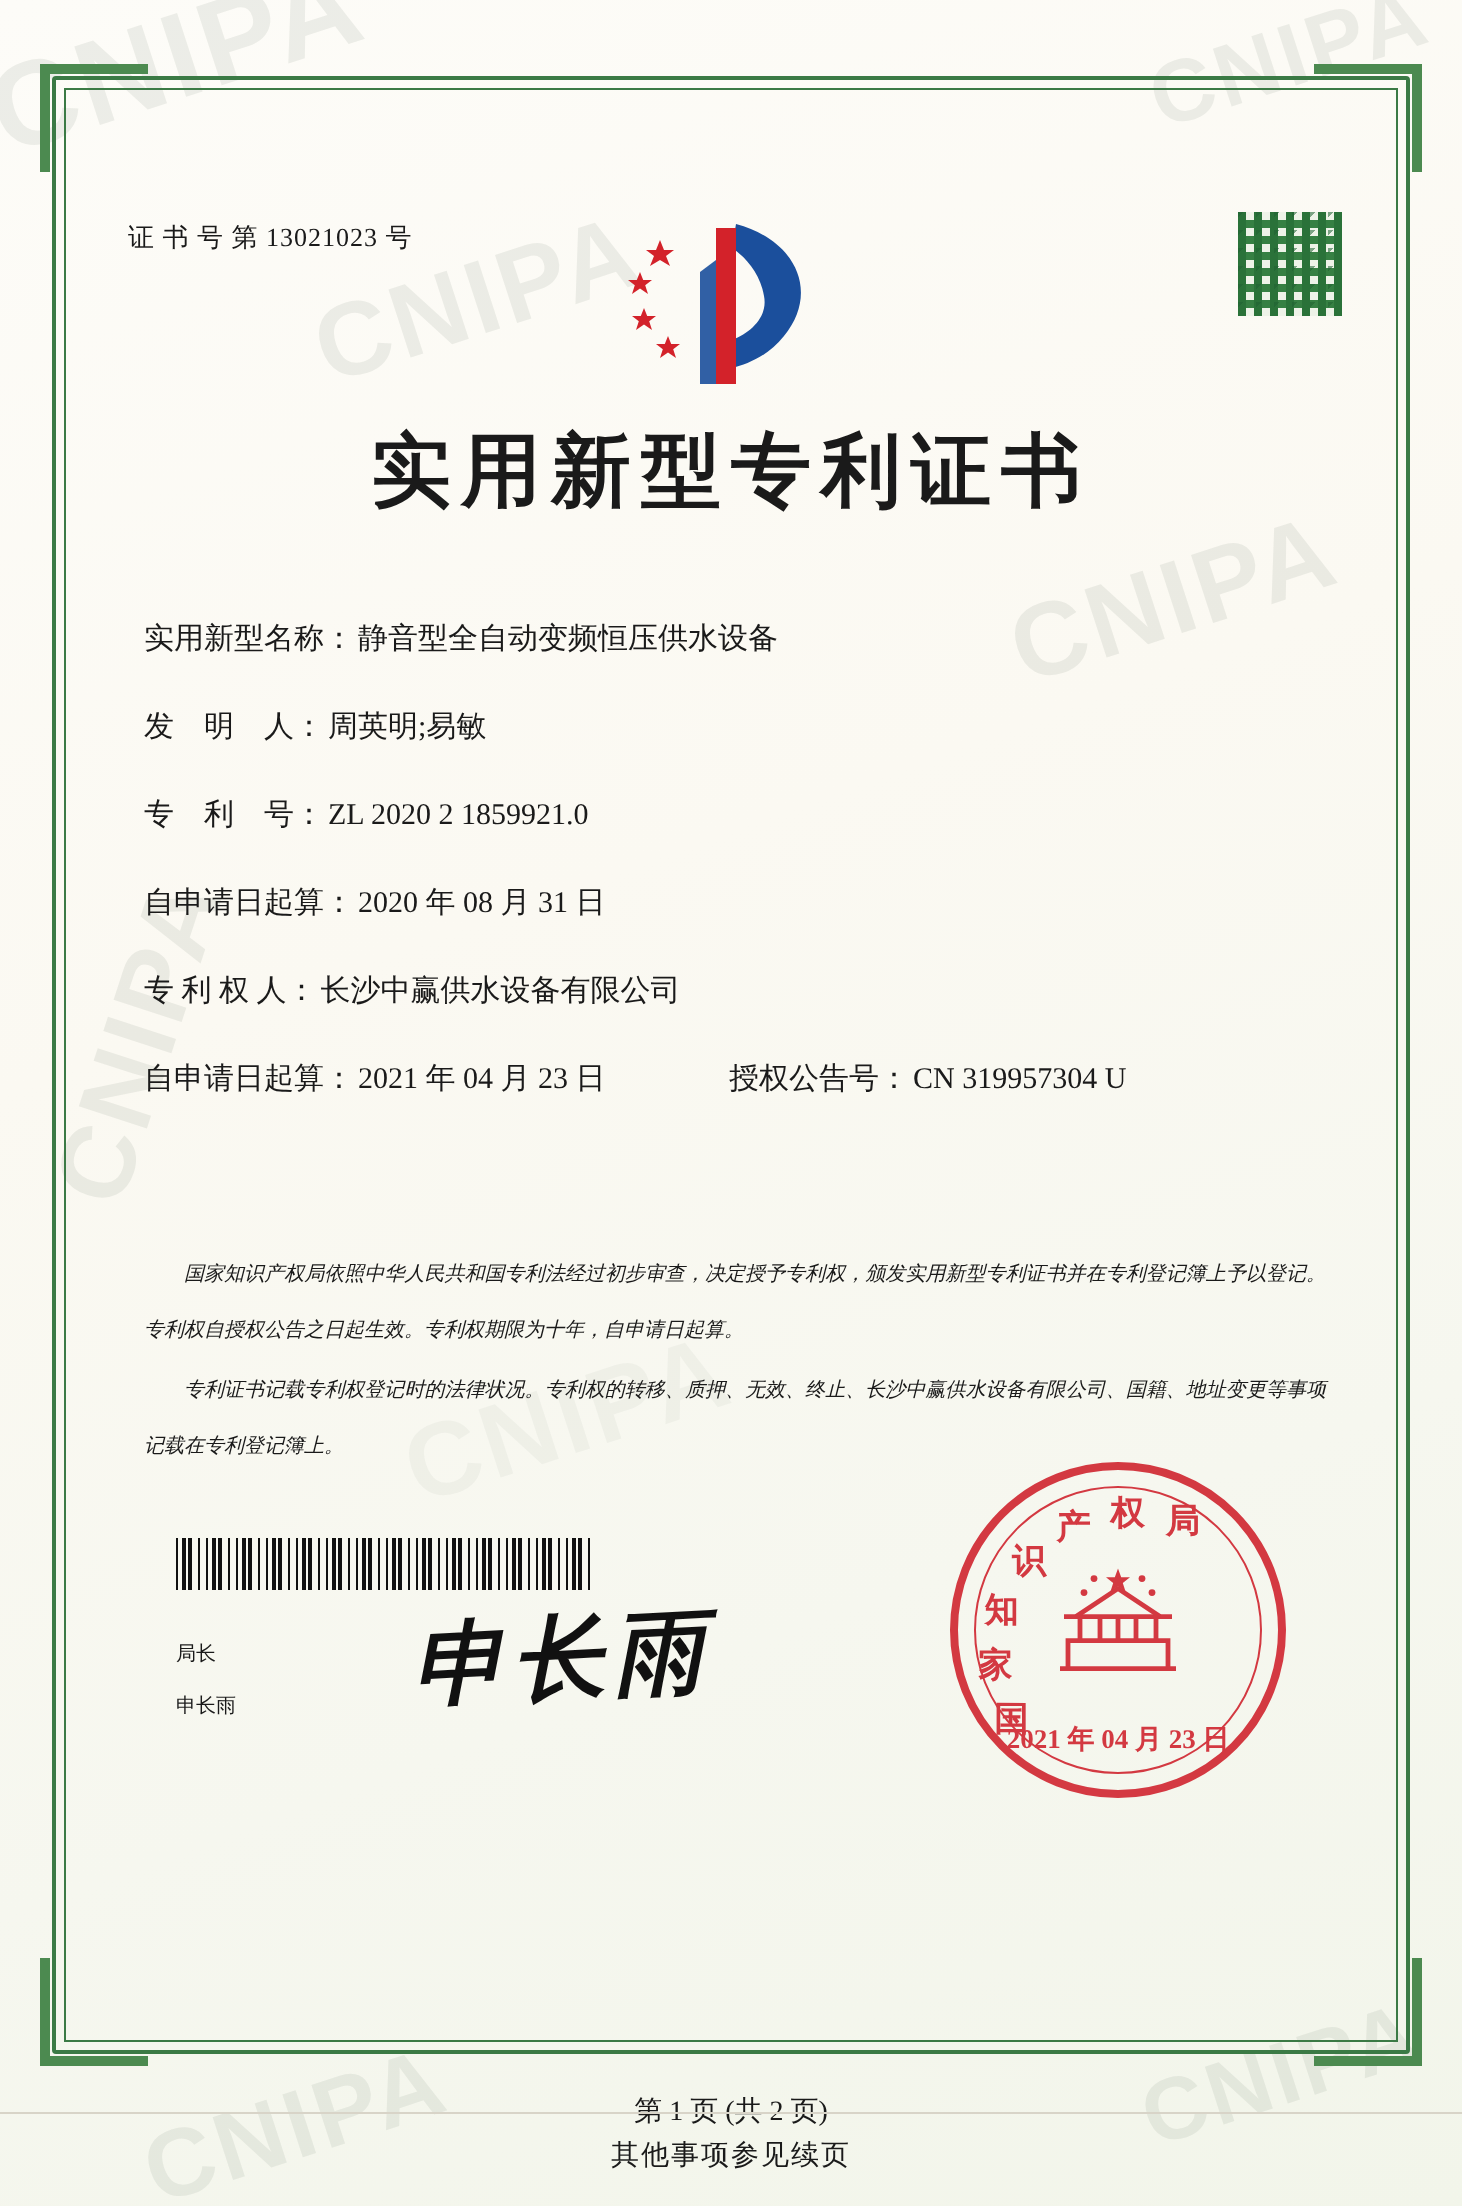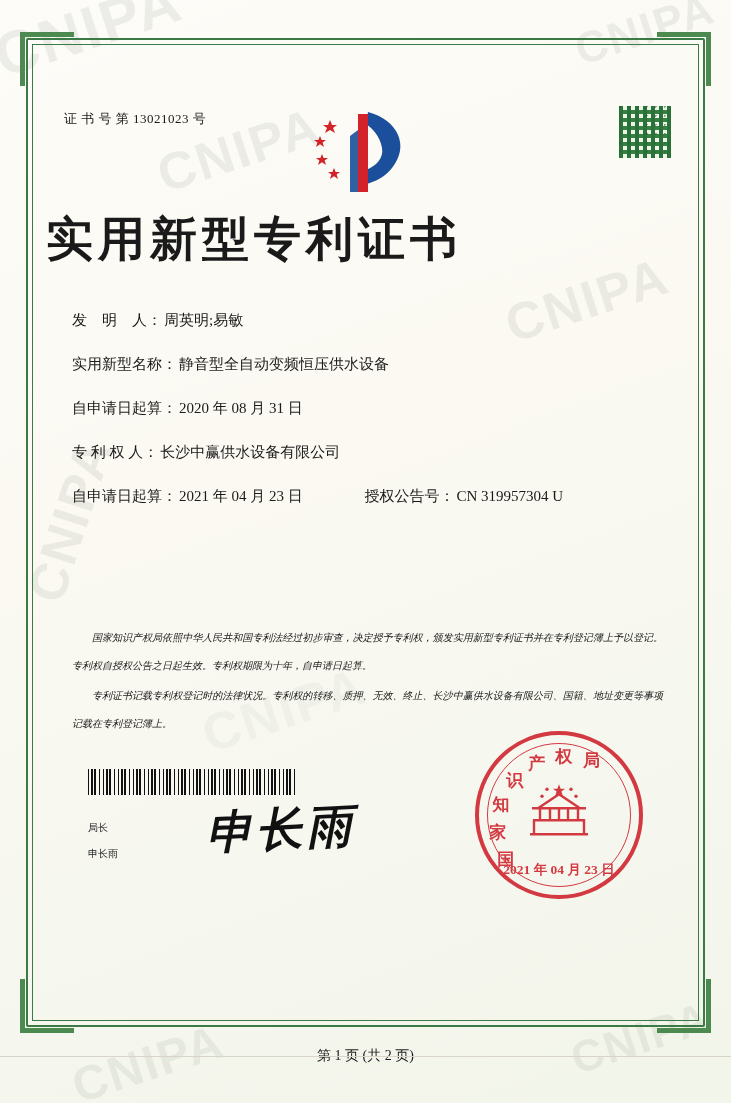--- a/index.html
+++ b/index.html
@@ -83,21 +83,22 @@
     background-image:
       linear-gradient(135deg, rgba(20,90,40,.55) 0 2px, transparent 2px 7px);
     background-size: 9px 9px;
   }
 
   
   .logo { position: absolute; left: 50%; transform: translateX(-50%); top: 48px; width: 120px; height: 90px; }
 
   .title {
     position: absolute; top: 150px; left: 0; right: 0;
-    font-size: 47px;
+    text-align: center;
+    font-size: 40px;
     font-weight: bold;
     letter-spacing: 5px;
     font-family: Liberation Mono, monospace;
   }
 
   .fields { position: absolute; top: 240px; left: 26px; right: 20px; }
   .field { font-size: 15px; line-height: 44px; white-space: nowrap; }
   .lbl { display: inline-block; }
   .val { margin-left: 2px; }
   .field.two .second { margin-left: 58px; }
@@ -233,24 +234,27 @@
           <polygon points="16,48 17.6,52 22,52 18.6,54.6 20,59 16,56.3 12,59 13.4,54.6 10,52 14.4,52"></polygon>
           <polygon points="28,62 29.6,66 34,66 30.6,68.6 32,73 28,70.3 24,73 25.4,68.6 22,66 26.4,66"></polygon>
         </g>
       </svg>
     </div>
 
     <div class="title">实用新型专利证书</div>
 
     <div class="fields">
       <div class="field">
+        <span class="lbl">实用新型名称：</span><span class="val">静音型全自动变频恒压供水设备</span>
+      </div>
+      <div class="field">
         <span class="lbl">发　明　人：</span><span class="val">周英明;易敏</span>
       </div>
       <div class="field">
-        <span class="lbl">实用新型名称：</span><span class="val">静音型全自动变频恒压供水设备</span>
+        <span class="lbl">专　利　号：</span><span class="val">ZL 2020 2 1859921.0</span>
       </div>
       <div class="field">
         <span class="lbl">自申请日起算：</span><span class="val">2020 年 08 月 31 日</span>
       </div>
       <div class="field">
         <span class="lbl">专 利 权 人：</span><span class="val">长沙中赢供水设备有限公司</span>
       </div>
       <div class="field two">
         <span class="lbl">自申请日起算：</span><span class="val">2021 年 04 月 23 日</span>
         <span class="second">授权公告号：</span><span class="val">CN 319957304 U</span>
@@ -300,14 +304,15 @@
           </g>
         </svg>
       </div>
       <div class="seal-date">2021 年 04 月 23 日</div>
     </div>
 
   </div>
 
   <div class="pageno">第 1 页 (共 2 页)</div>
   <div class="footer-rule"></div>
+  <div class="footer-note">其他事项参见续页</div>
 
 </div>
 
 </body></html>

